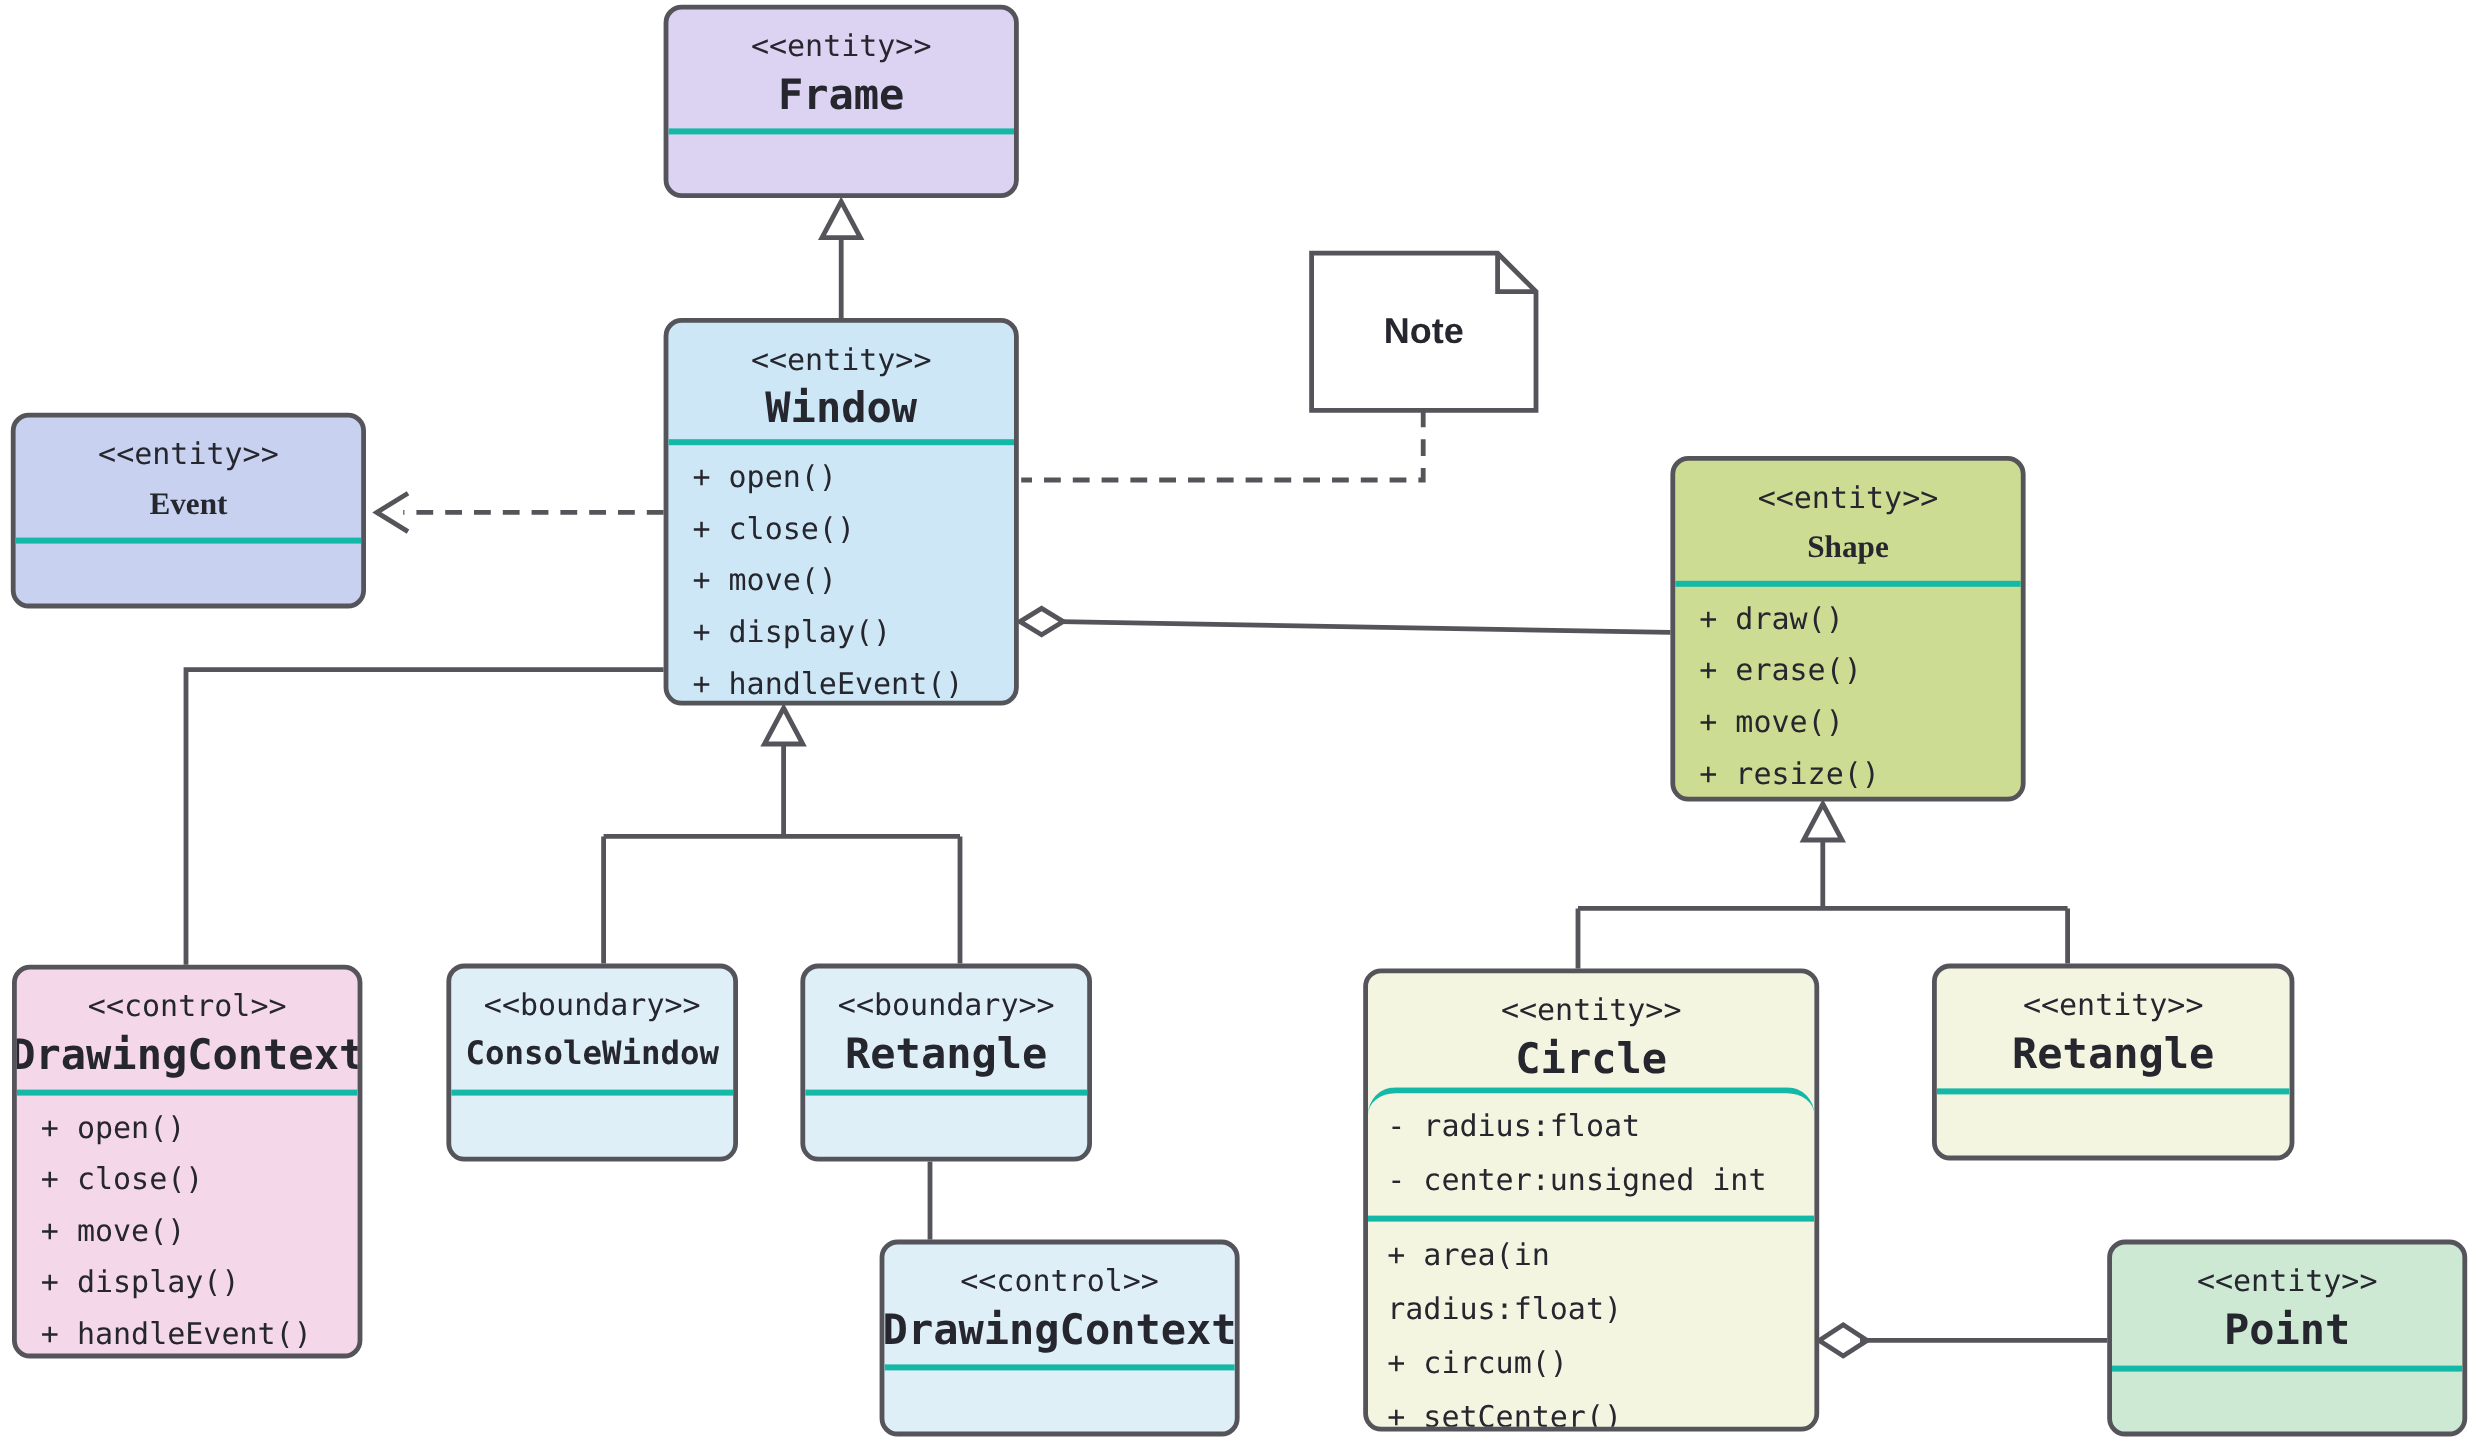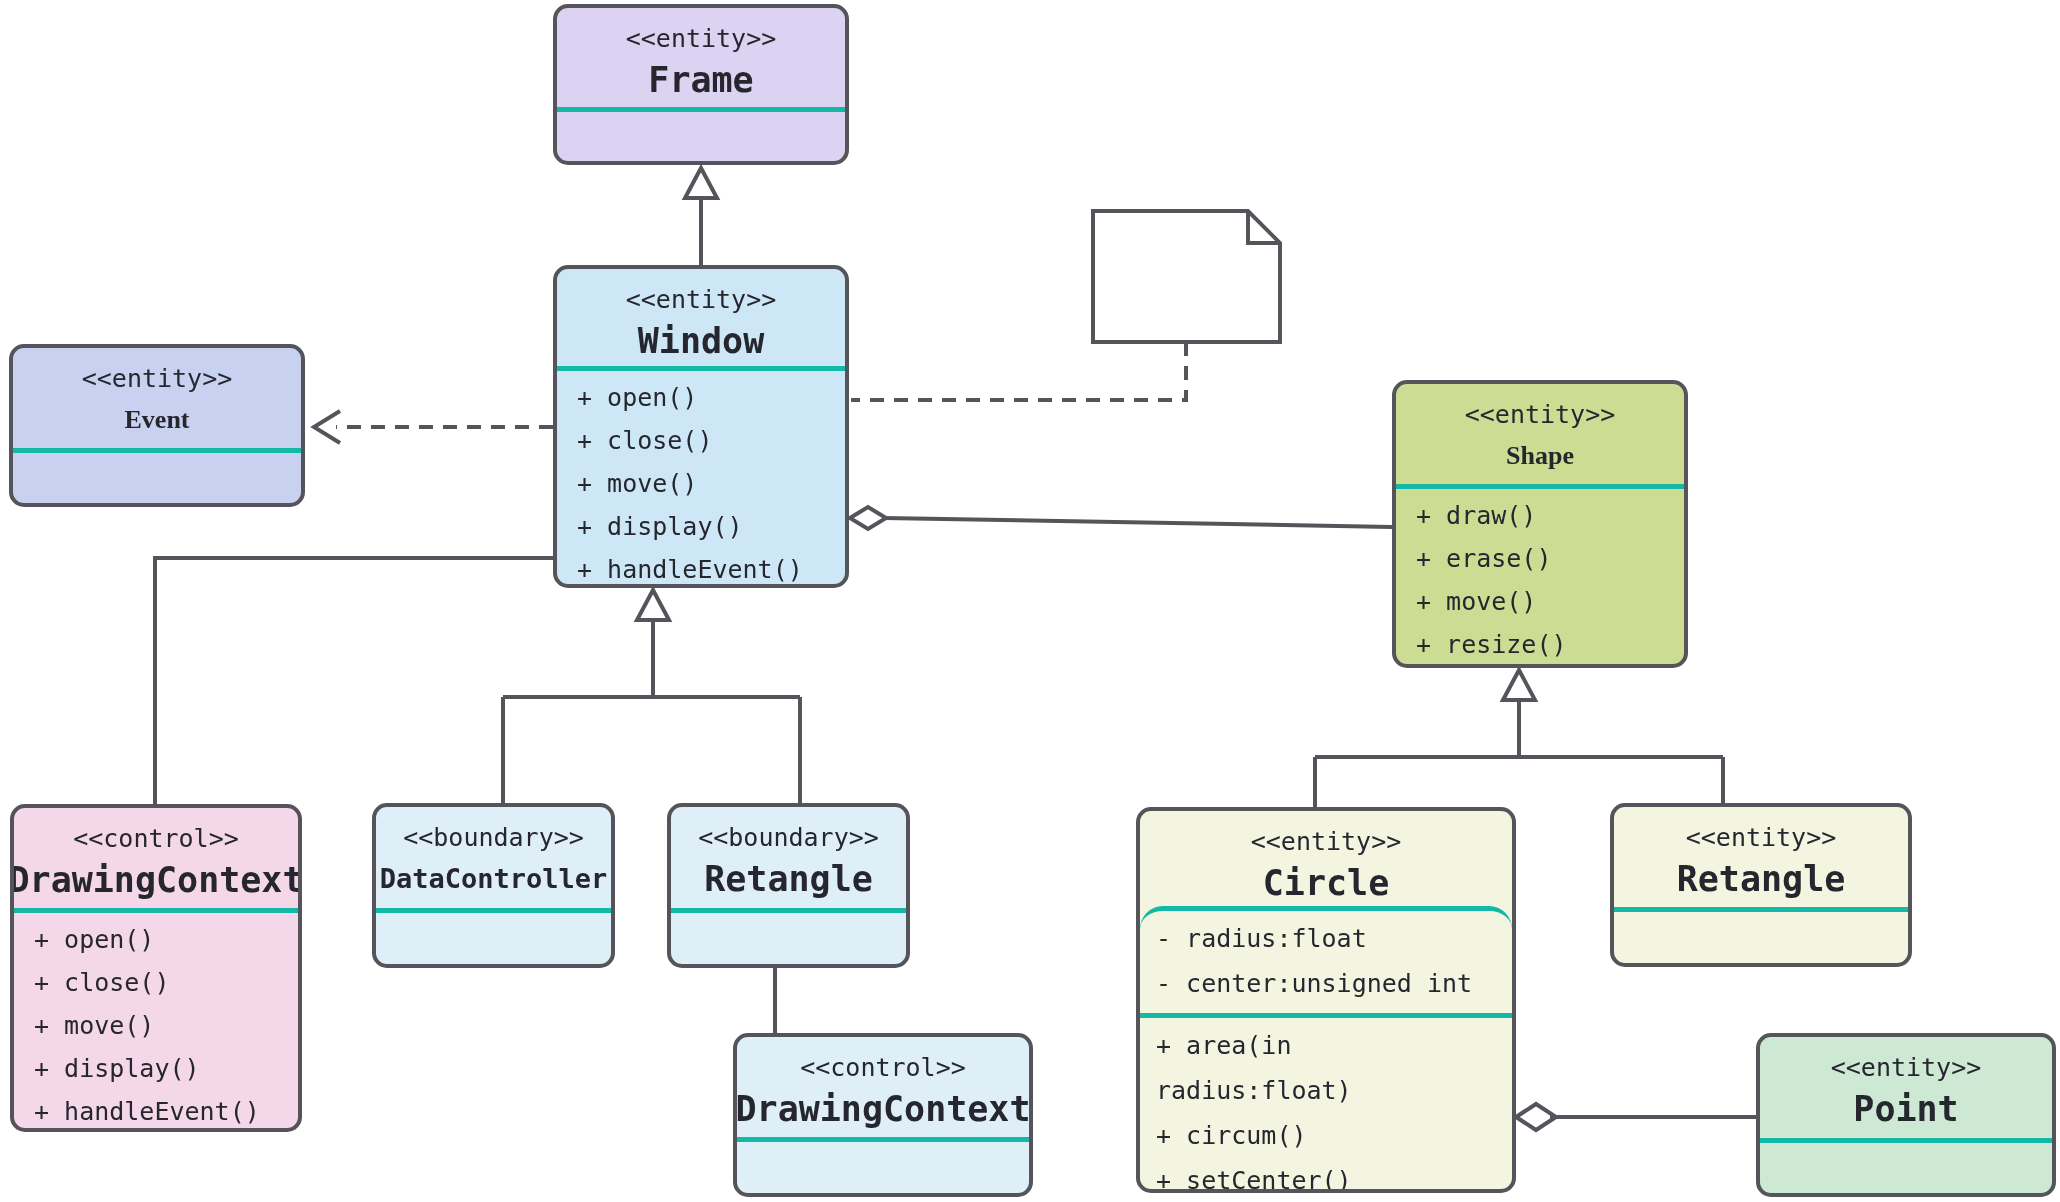--- a/index.html
+++ b/index.html
@@ -111,20 +111,21 @@
   </div>
 
   <div class="uml-box box-event" style="background: rgb(200, 210, 240);">
     <div class="compartment title-compartment">
       <div class="stereotype">&lt;&lt;entity&gt;&gt;</div>
       <div class="class-name sans">Event</div>
     </div>
     <div class="compartment fill-rest"></div>
   </div>
 
+  <div class="note-label">Note</div>
 
   <div class="uml-box box-shape" style="background: rgb(204, 220, 147);">
     <div class="compartment title-compartment">
       <div class="stereotype">&lt;&lt;entity&gt;&gt;</div>
       <div class="class-name sans">Shape</div>
     </div>
     <div class="compartment fill-rest members">+ draw()
 + erase()
 + move()
 + resize()</div>
@@ -138,21 +139,21 @@
     <div class="compartment fill-rest members">+ open()
 + close()
 + move()
 + display()
 + handleEvent()</div>
   </div>
 
   <div class="uml-box box-console-window" style="background: rgb(223, 239, 248);">
     <div class="compartment title-compartment">
       <div class="stereotype">&lt;&lt;boundary&gt;&gt;</div>
-      <div class="class-name">DataController</div>
+      <div class="class-name">ConsoleWindow</div>
     </div>
     <div class="compartment fill-rest"></div>
   </div>
 
   <div class="uml-box box-dialog-box" style="background: rgb(223, 239, 248);">
     <div class="compartment title-compartment">
       <div class="stereotype">&lt;&lt;boundary&gt;&gt;</div>
       <div class="class-name">Retangle</div>
     </div>
     <div class="compartment fill-rest"></div>

